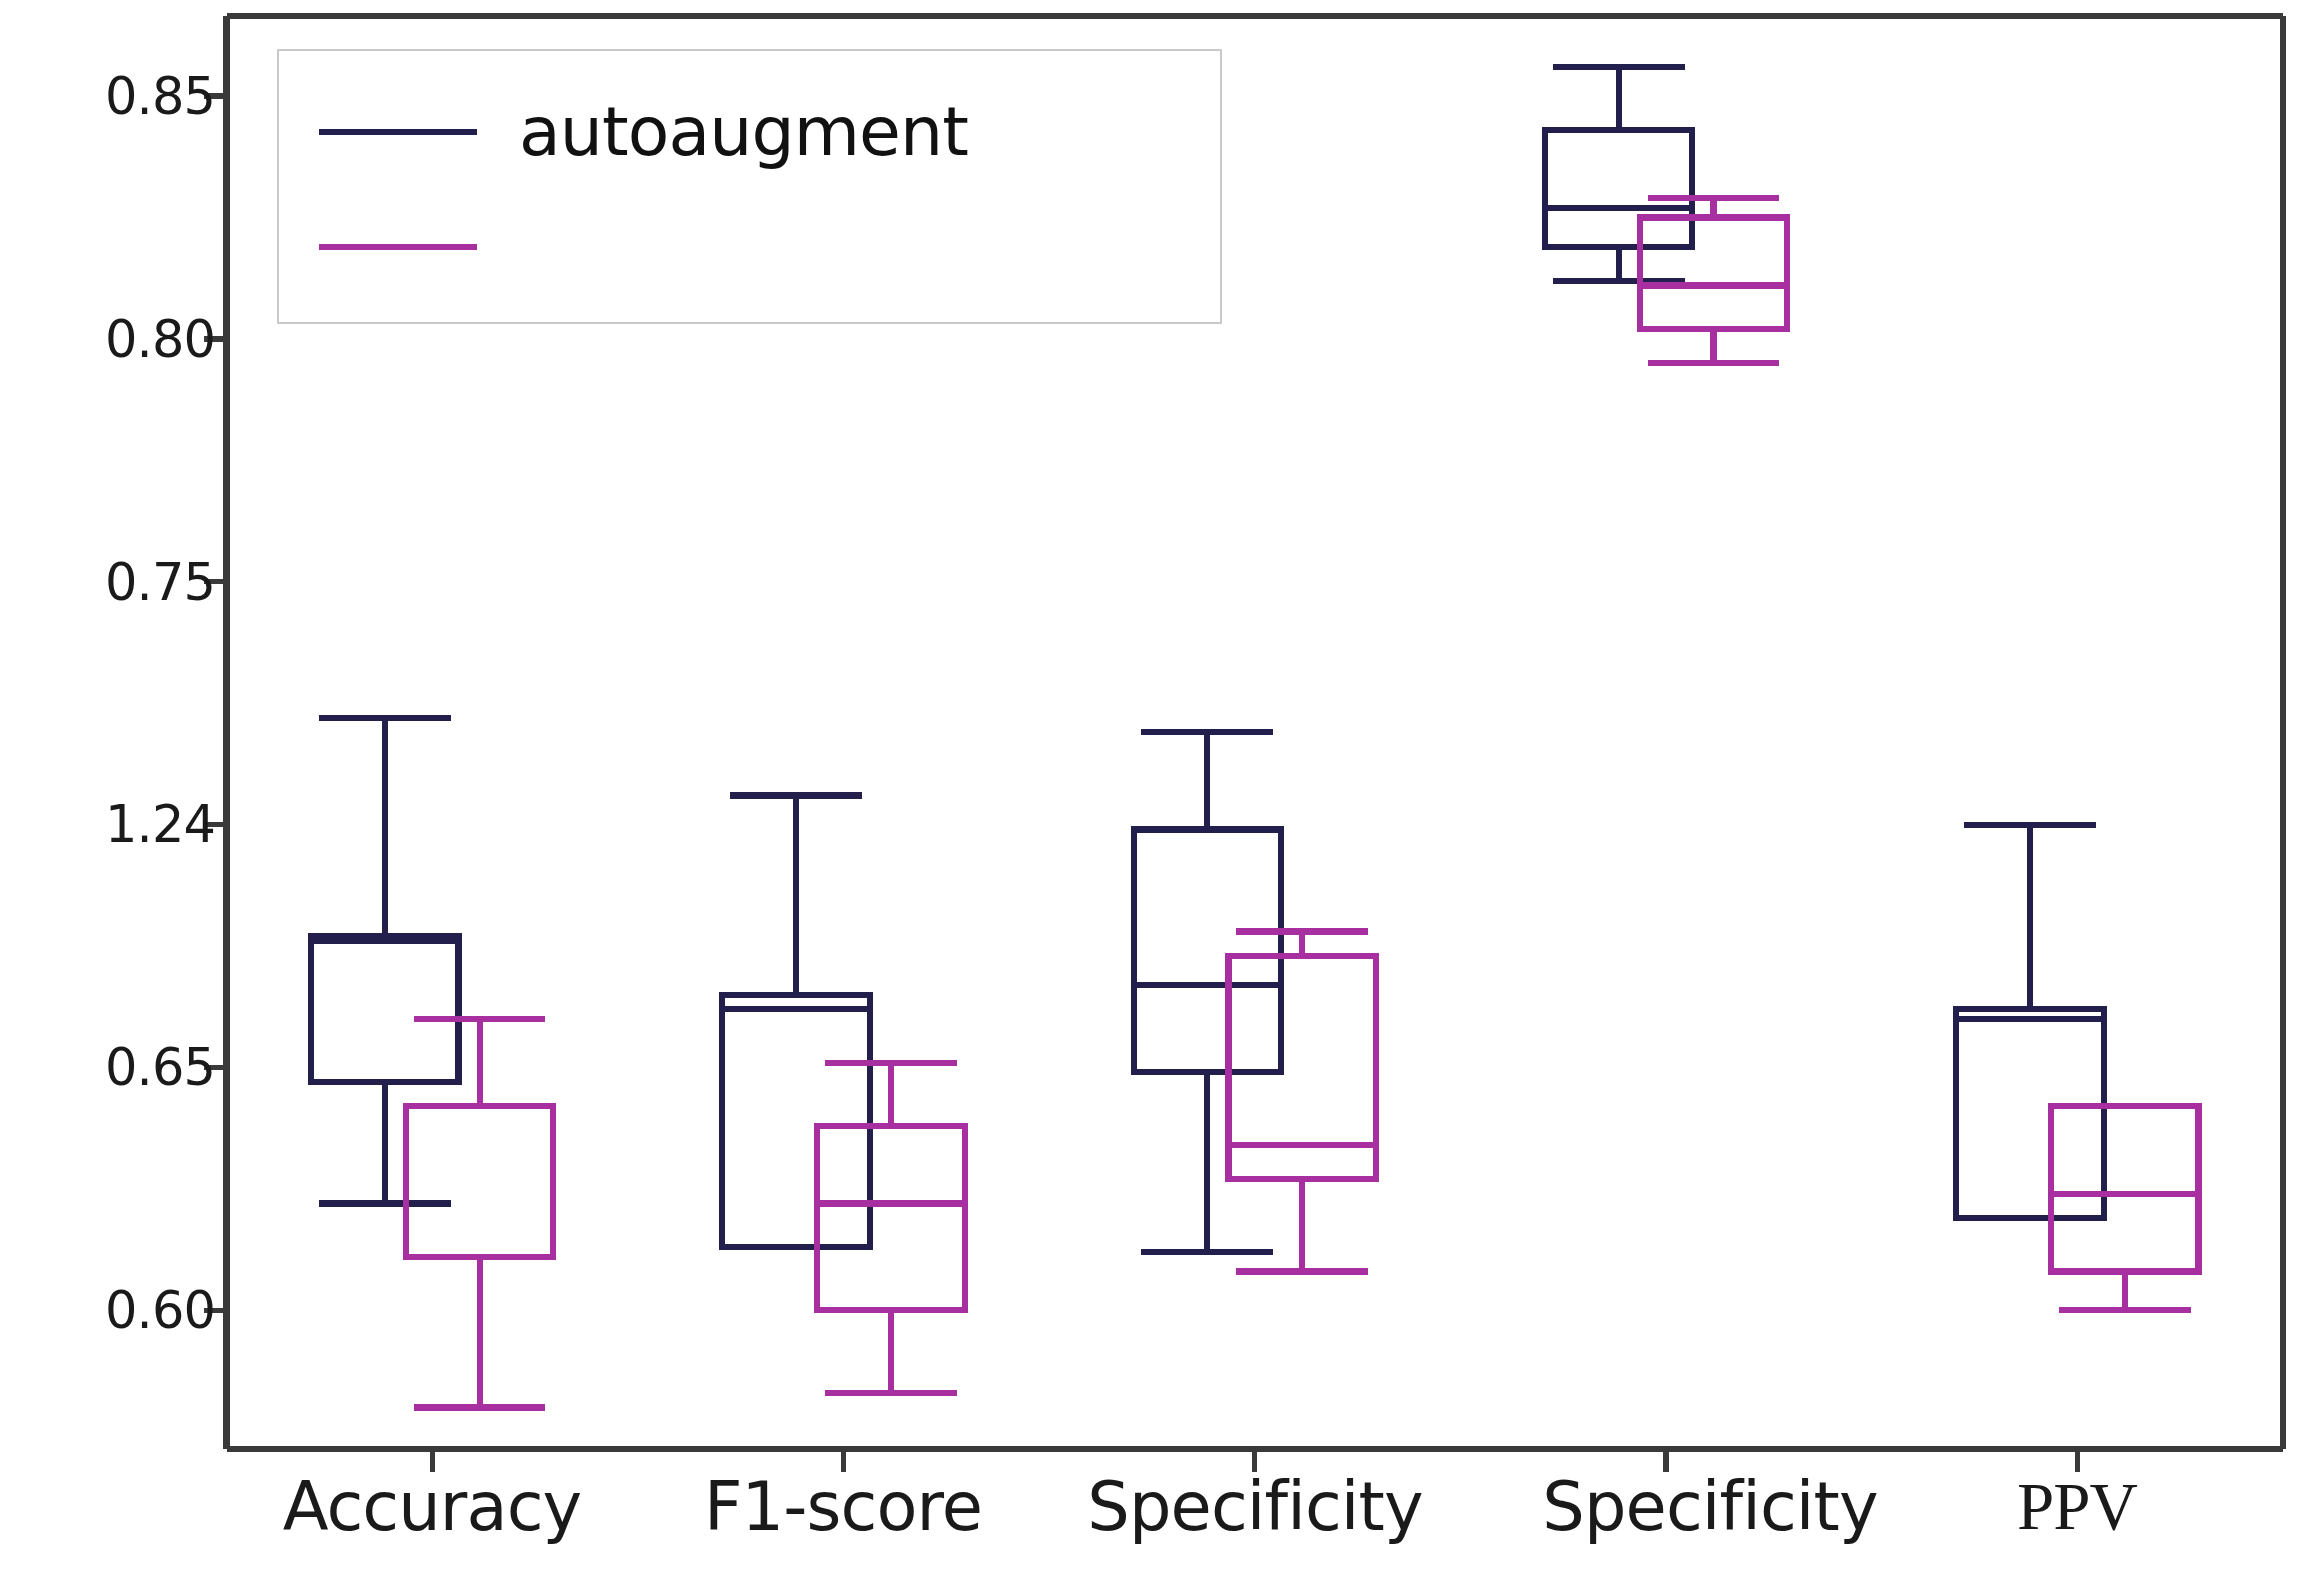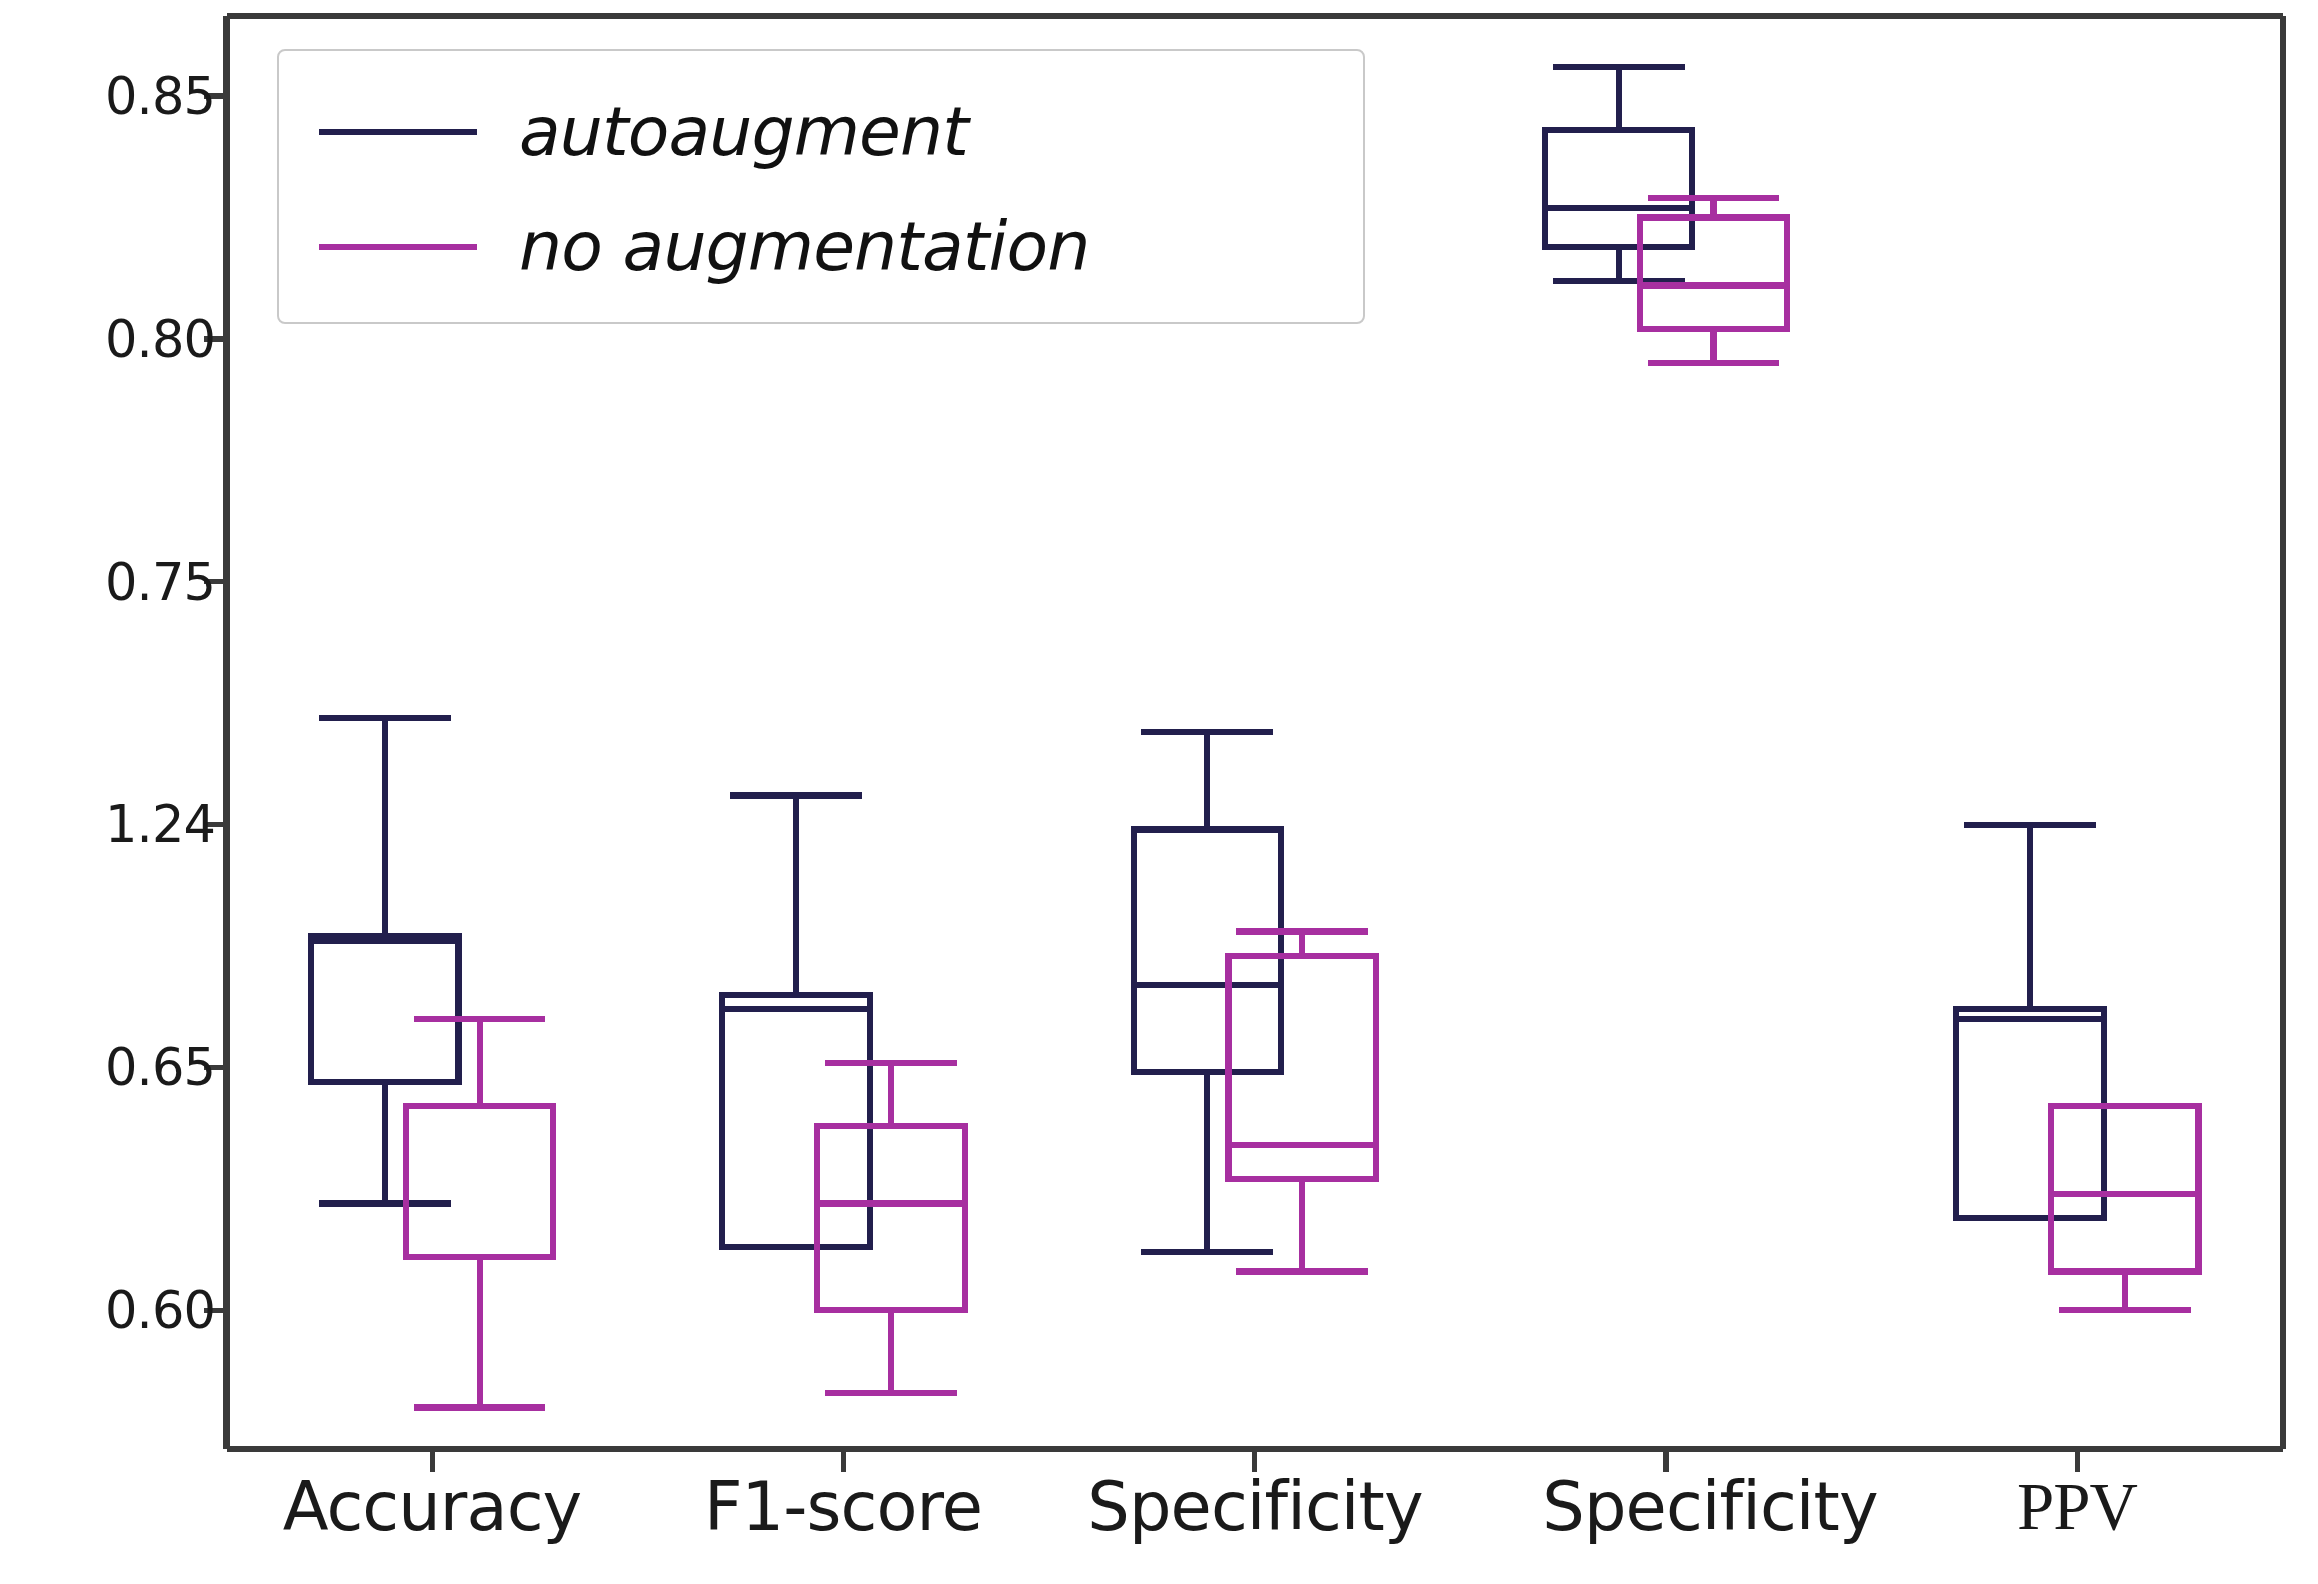--- a/index.html
+++ b/index.html
@@ -44,27 +44,26 @@
     color: #1a1a1a;
     font-family: "DejaVu Sans", sans-serif;
     white-space: nowrap;
     transform: translateX(-50%);
     letter-spacing: -0.9px;
   }
   #legend-box {
     position: absolute;
     left: 277px;
     top: 49px;
-    width: 1088px;
+    width: 945px;
     height: 275px;
     border: 2.6px solid #c9c9c9;
-    border-radius: 8px;
+    border-radius: 1px;
     background: #ffffff;
     box-sizing: border-box;
-    font-style: italic;
   }
   .legend-row {
     position: absolute;
     left: 0;
     width: 100%;
     height: 97px;
     display: flex;
     align-items: center;
   }
   .legend-row.r0 { top: 32px; }
@@ -214,18 +213,17 @@
       <div class="xtick-label" style="left: 2077px; font-family: Liberation Serif, serif;">PPV</div>
     </div>
 
   <div id="legend-box">
     <div class="legend-row r0">
       <span class="legend-swatch" style="border-top-color: rgb(34, 31, 77);"></span>
       <span class="legend-text">autoaugment</span>
     </div>
     <div class="legend-row r1">
       <span class="legend-swatch" style="border-top-color: rgb(167, 47, 160);"></span>
-      <span class="legend-text">no augmentation</span>
     </div>
   </div>
 
 </div>
 
 
 </body></html>

